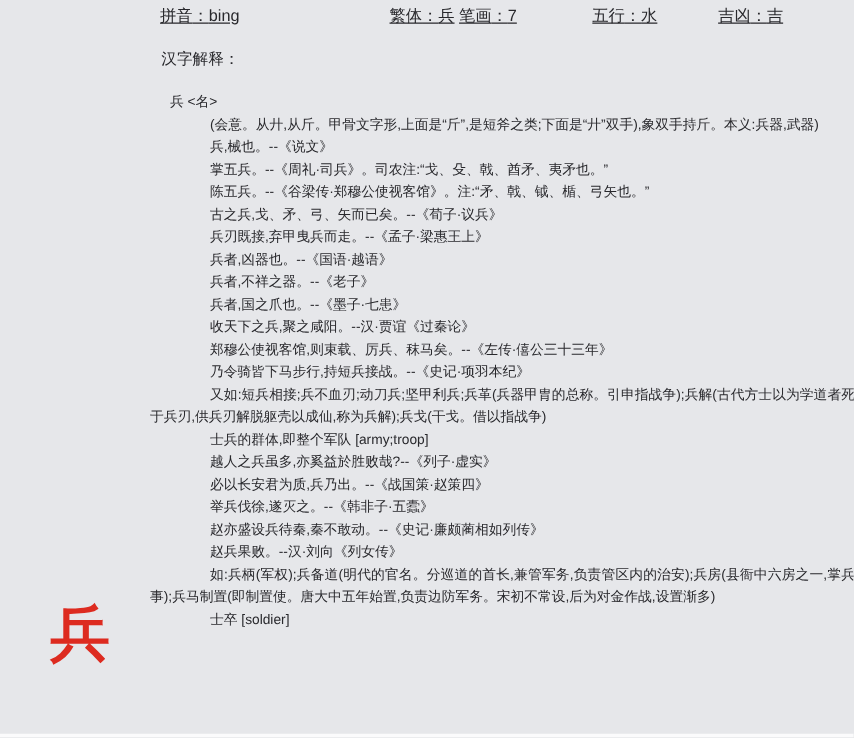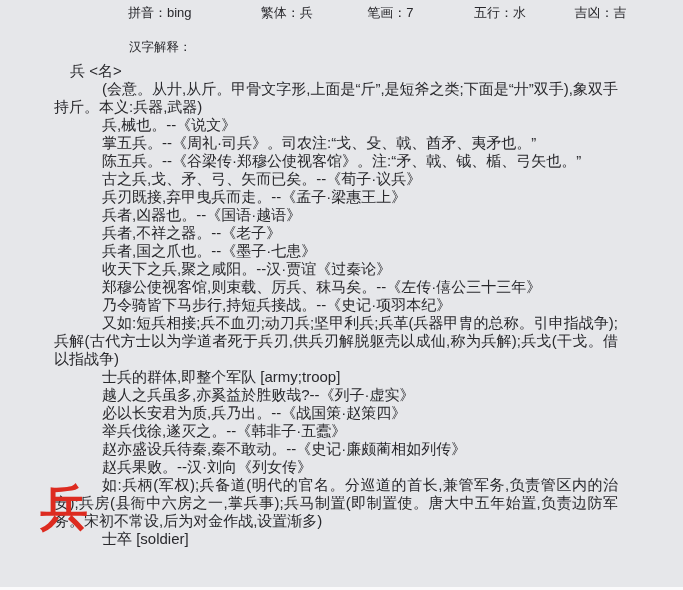--- a/index.html
+++ b/index.html
@@ -12,36 +12,36 @@
     color: #28282c;
   }
   .page { position: relative; width: 683px; height: 590px; }
 
   .header-row {
     padding: 4px 0 0 128px;
     font-size: 13px;
     line-height: 17px;
     white-space: nowrap;
   }
-  .hfield { display: inline-block; vertical-align: top; }
+  .hfield { display: inline-block; vertical-align: top; text-decoration: underline; }
   .hfield:nth-of-type(1) { width: 129px; }
-  .hfield:nth-of-type(2) { width: 103px; }
+  .hfield:nth-of-type(2) { width: 103px; text-align: right; }
   .hfield:nth-of-type(3) { width: 103px; }
   .hfield:nth-of-type(4) { width: 97px; }
 
   .section-title {
-    margin: 18px 0 7px 129px;
+    margin: 18px 0 18px 129px;
     font-size: 12.5px;
     line-height: 16px;
   }
 
   .content {
     width: 564px;
-    margin: 5px 0 0 54px;
-    font-size: 15px;
+    margin: 5px 0 0 120px;
+    font-size: 11px;
     line-height: 18px;
     text-align: justify;
     text-justify: inter-ideograph;
   }
   .content p { margin: 0; padding: 0; }
   p.entry-head { text-indent: 16px; }
   p.para { text-indent: 48px; }
 
   .big-char {
     position: absolute;

